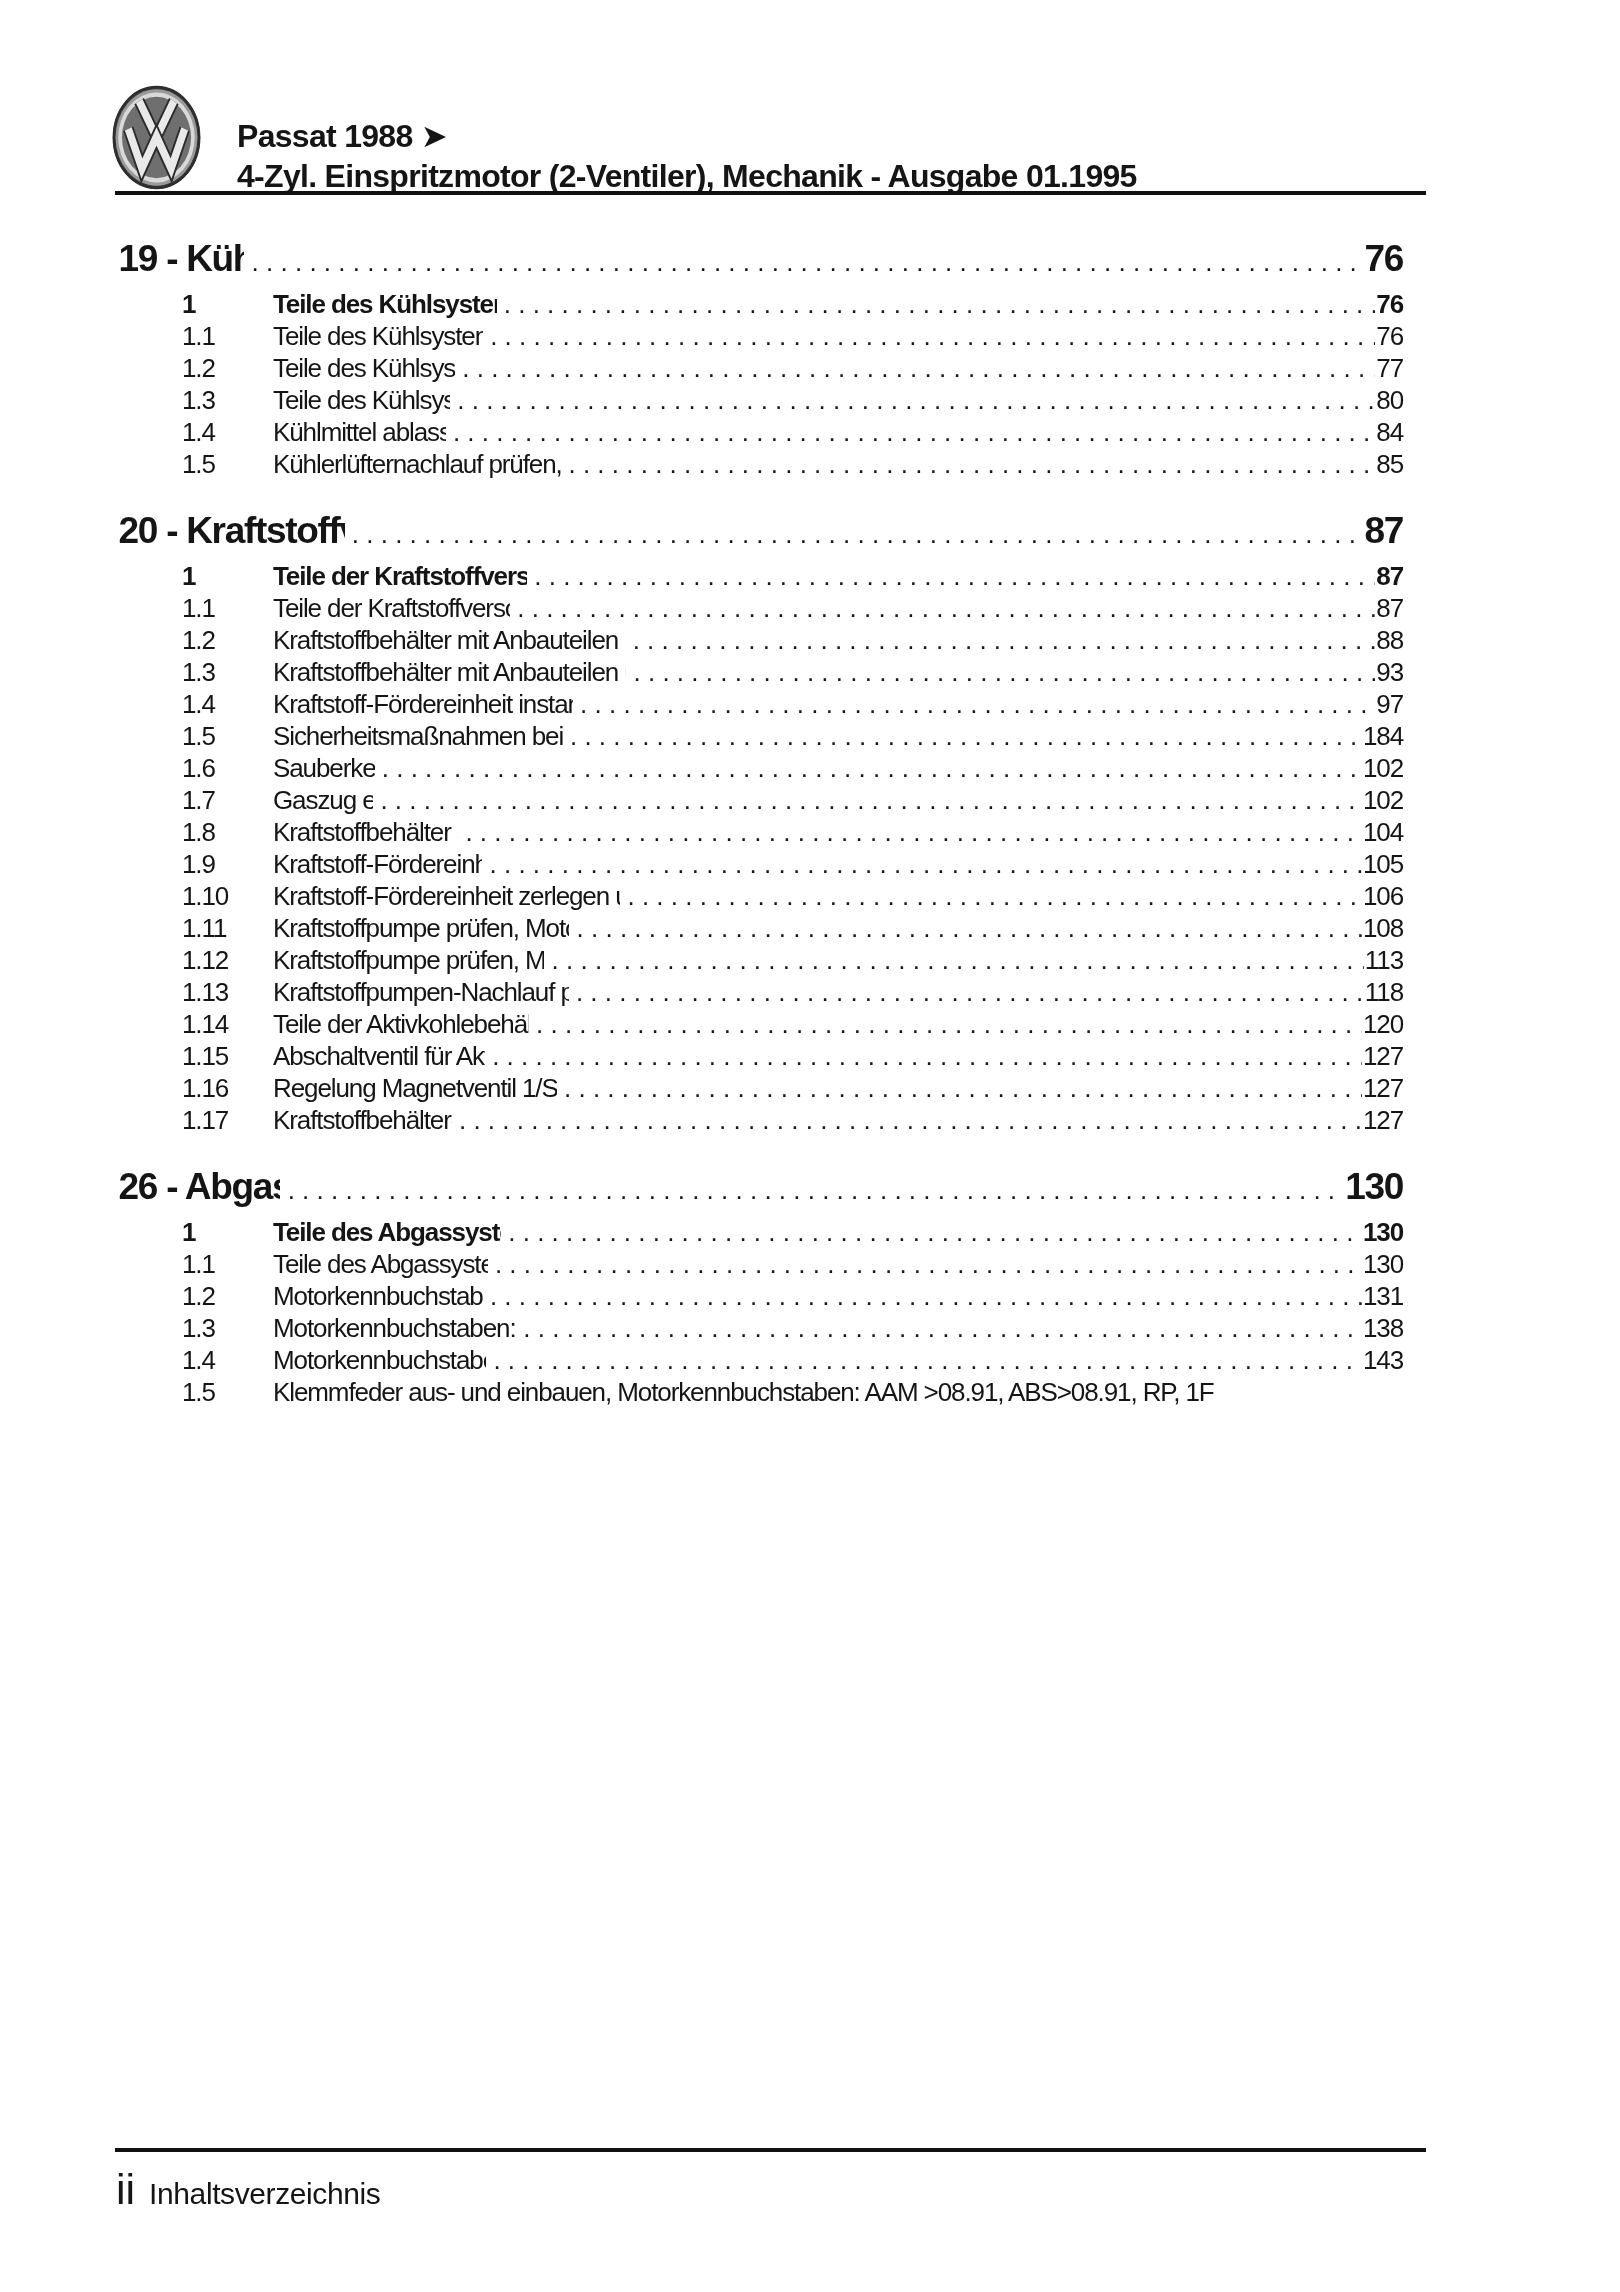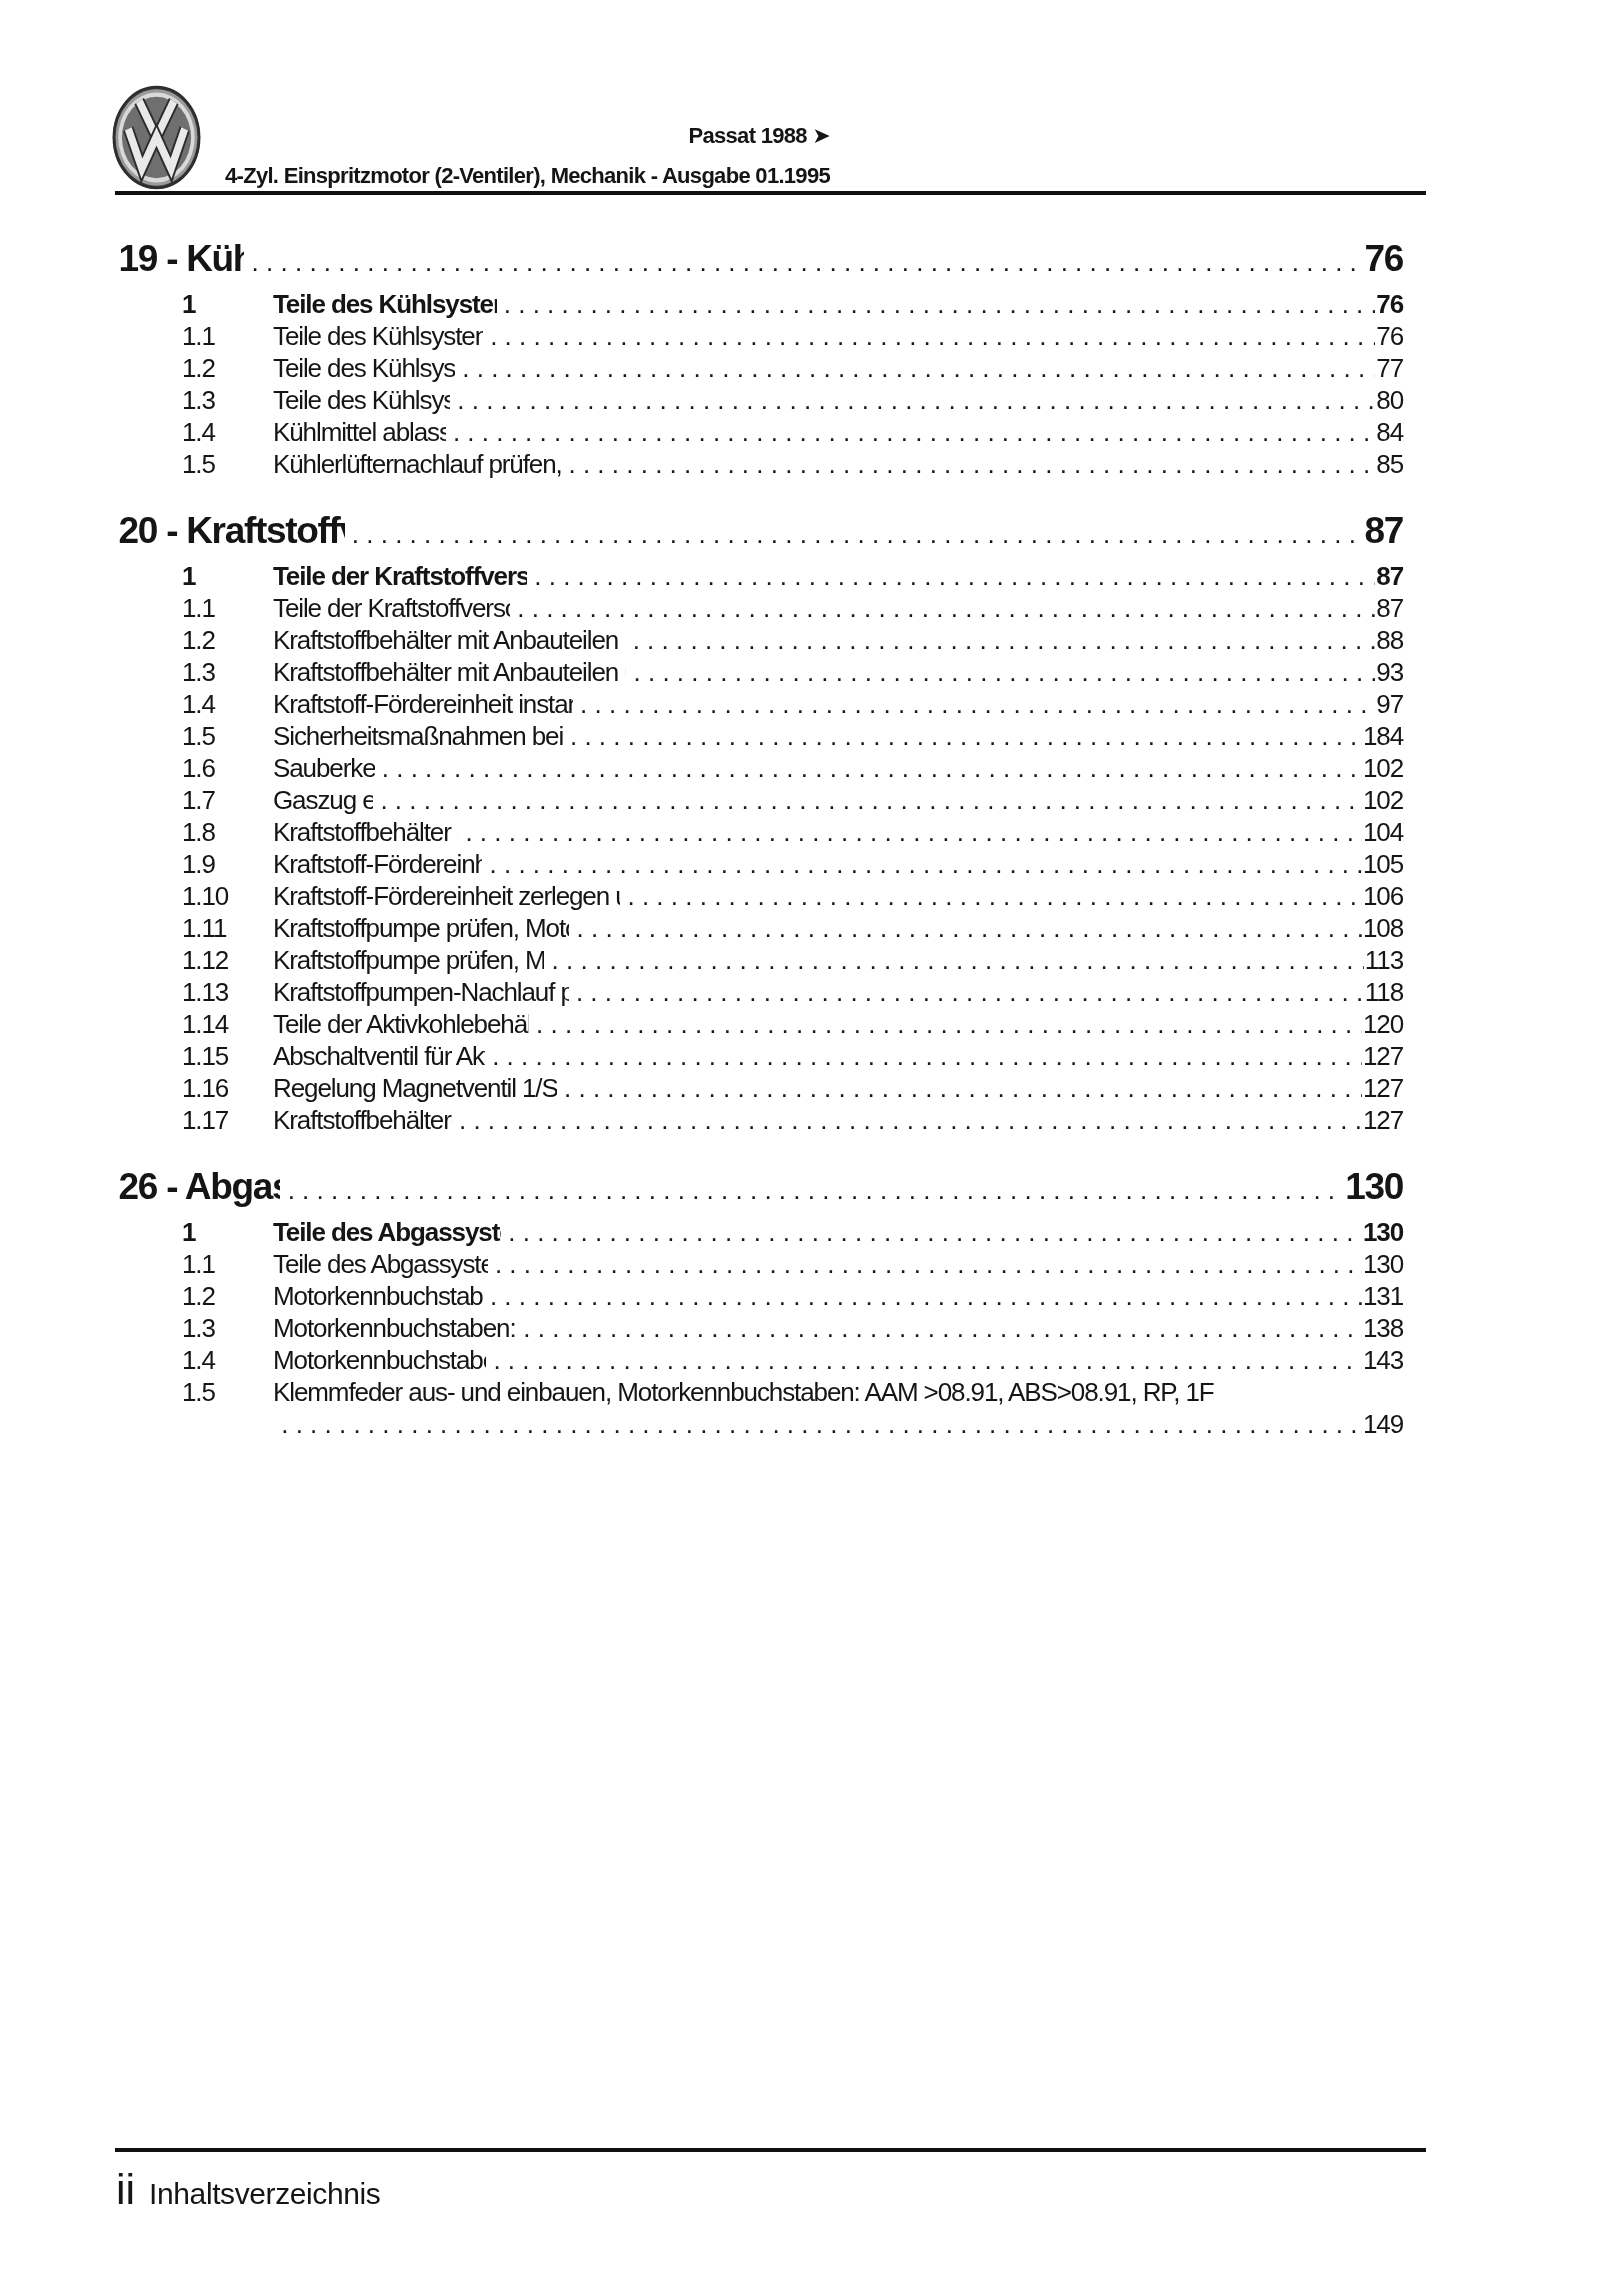--- a/index.html
+++ b/index.html
@@ -7,24 +7,23 @@
     position:relative;
     width:1620px;height:2293px;
     background:#ffffff;
     font-family:"Liberation Sans","DejaVu Sans",sans-serif;
     color:#151515;
     overflow:hidden;
   }
   
   .logo{position:absolute;left:111px;top:84px;width:91px;height:107px;}
   .header-text{
-    position:absolute;left:225px;top:116px;
-    font-weight:bold;font-size:22px;line-height:40px;letter-spacing:-0.7px;
+    position:absolute;left:237px;top:116px;
+    font-weight:bold;font-size:32px;line-height:40px;letter-spacing:-0.7px;
     white-space:nowrap;
-    text-align:right;
   }
   .header-rule{
     position:absolute;left:115px;top:191px;width:1311px;height:3.6px;
     background:#101010;
   }
   
   .toc{
     position:absolute;left:115px;top:238px;width:1311px;
   }
   .row{
@@ -288,25 +287,20 @@
         <div class="row entry">
           <span class="e-num">1.4</span>
           <span class="e-label">Motorkennbuchstaben: 2E mit Allradantrieb</span>
           <span class="leader"></span>
           <span class="page-num">143</span>
         </div>
         <div class="row entry">
           <span class="e-num">1.5</span>
           <span class="e-label">Klemmfeder aus- und einbauen, Motorkennbuchstaben: AAM &gt;08.91, ABS&gt;08.91, RP, 1F</span>
         </div>
-        <div class="row entry">
-          <span class="e-spacer"></span>
-          <span class="leader"></span>
-          <span class="page-num">149</span>
-        </div>
       </div>
     </div>
 
   <div class="footer-rule"></div>
   <div class="footer">
     <span class="roman">ii</span>
     <span class="f-label">Inhaltsverzeichnis</span>
   </div>
 
 </div>

